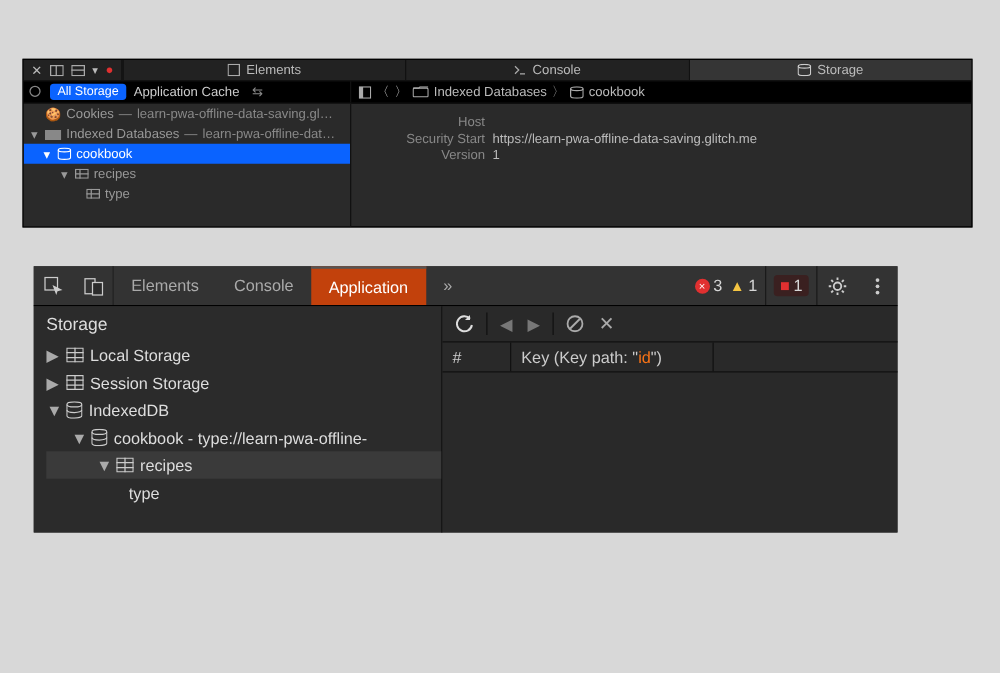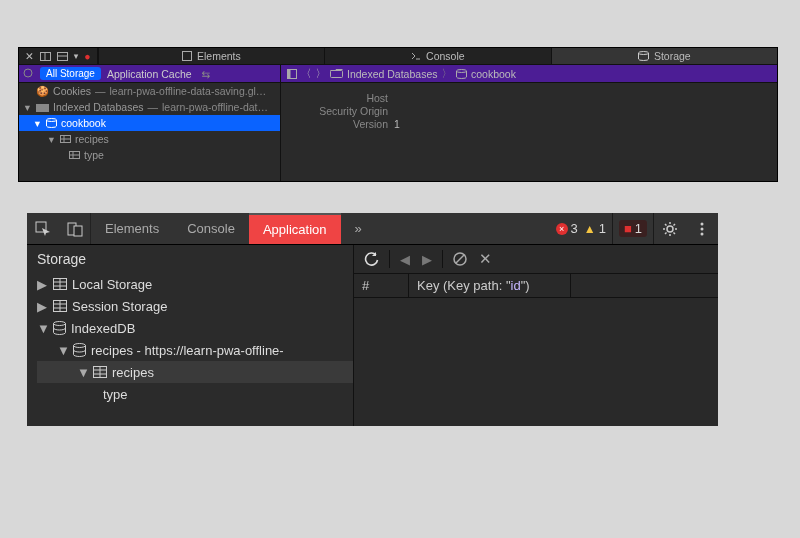--- a/index.html
+++ b/index.html
@@ -42,21 +42,21 @@
     gap: 5px;
     border-left: 1px solid #111;
     cursor: pointer;
   }
   .p1-tabs .tab.active {
     background: #353535;
   }
   .p1-sub {
     display: flex; height: 18px;
     border-bottom: 1px solid #111;
-    background: #4c1d95;
+    background: #000000;
   }
   .p1-sub-left {
     width: 262px;
     display:flex; align-items:center; gap:6px;
     border-right: 1px solid #111;
     padding-left: 4px;
   }
   .p1-pill {
     background: #0a63ff;
     color: #fff;
@@ -115,21 +115,21 @@
     color:#ccc;
   }
   .p2-tabs .iconbox.sep { border-right:1px solid #222; }
   .p2-tabs .tab {
     padding: 0 14px;
     display:flex; align-items:center;
     color:#aaa;
     cursor:pointer;
   }
   .p2-tabs .tab.active {
-    background:#ef4444; color:#fff;
+    background:#c2410c; color:#fff;
     border-top: 2px solid #555;
   }
   .p2-tabs .spacer { flex:1; }
   .p2-tabs .badges {
     display:flex; align-items:center; gap:6px;
     padding:0 6px;
   }
   .badge-err { display:flex; align-items:center; gap:3px; }
   .badge-err .circ {
     width:12px; height:12px; border-radius:50%;
@@ -181,21 +181,21 @@
   }
   .p2-cols {
     height:24px; display:flex; align-items:center;
     border-bottom:1px solid #111;
     color:#ccc;
   }
   .p2-cols .c { padding:0 8px; border-right:1px solid #111; height:100%; display:flex; align-items:center;}
   .p2-cols .c1 { width:55px; }
   .p2-cols .c2 { width:162px; }
   .p2-cols .c3 { flex:1; border-right:none;}
-  .hl { color:#c4b5fd; }
+  .hl { color:#f97316; }
 
   
   svg { display:block; }
   .muted { color:#888; }
 </style>
 </head>
 <body>
 
 <div class="panel1">
 
@@ -311,21 +311,22 @@
           </svg>
         <span>type</span>
       </div>
     </div>
 
     <div class="p1-detail">
       <div class="line">
           <span class="k">Host</span>
         </div>
       <div class="line">
-          <span class="k">Security Origin</span>
+          <span class="k">Security Start</span>
+          <span>https://learn-pwa-offline-data-saving.glitch.me</span>
         </div>
       <div class="line">
           <span class="k">Version</span>
           <span>1</span>
         </div>
     </div>
   </div>
 </div>
 
 <div class="panel2">
@@ -423,21 +424,21 @@
           </svg>
         <span>IndexedDB</span>
       </div>
       <div class="row" style="padding-left:20px;">
         <span class="tri">▼</span>
         <svg width="13" height="14">
             <ellipse cx="6.5" cy="2.5" rx="6" ry="2" fill="none" stroke="#ccc"></ellipse>
             <path d="M0.5 2.5 V11.5 A6 2 0 0 0 12.5 11.5 V2.5" fill="none" stroke="#ccc"></path>
             <path d="M0.5 7 A6 2 0 0 0 12.5 7" fill="none" stroke="#ccc"></path>
           </svg>
-        <span>recipes - https://learn-pwa-offline-</span>
+        <span>cookbook - type://learn-pwa-offline-</span>
       </div>
       <div class="row sel" style="padding-left:40px;">
         <span class="tri">▼</span>
         <svg width="14" height="12">
             <rect x="0.5" y="0.5" width="13" height="11" fill="none" stroke="#ccc"></rect>
             <line x1="0" y1="4" x2="14" y2="4" stroke="#ccc"></line>
             <line x1="0" y1="8" x2="14" y2="8" stroke="#ccc"></line>
             <line x1="7" y1="0" x2="7" y2="12" stroke="#ccc"></line>
           </svg>
         <span>recipes</span>

